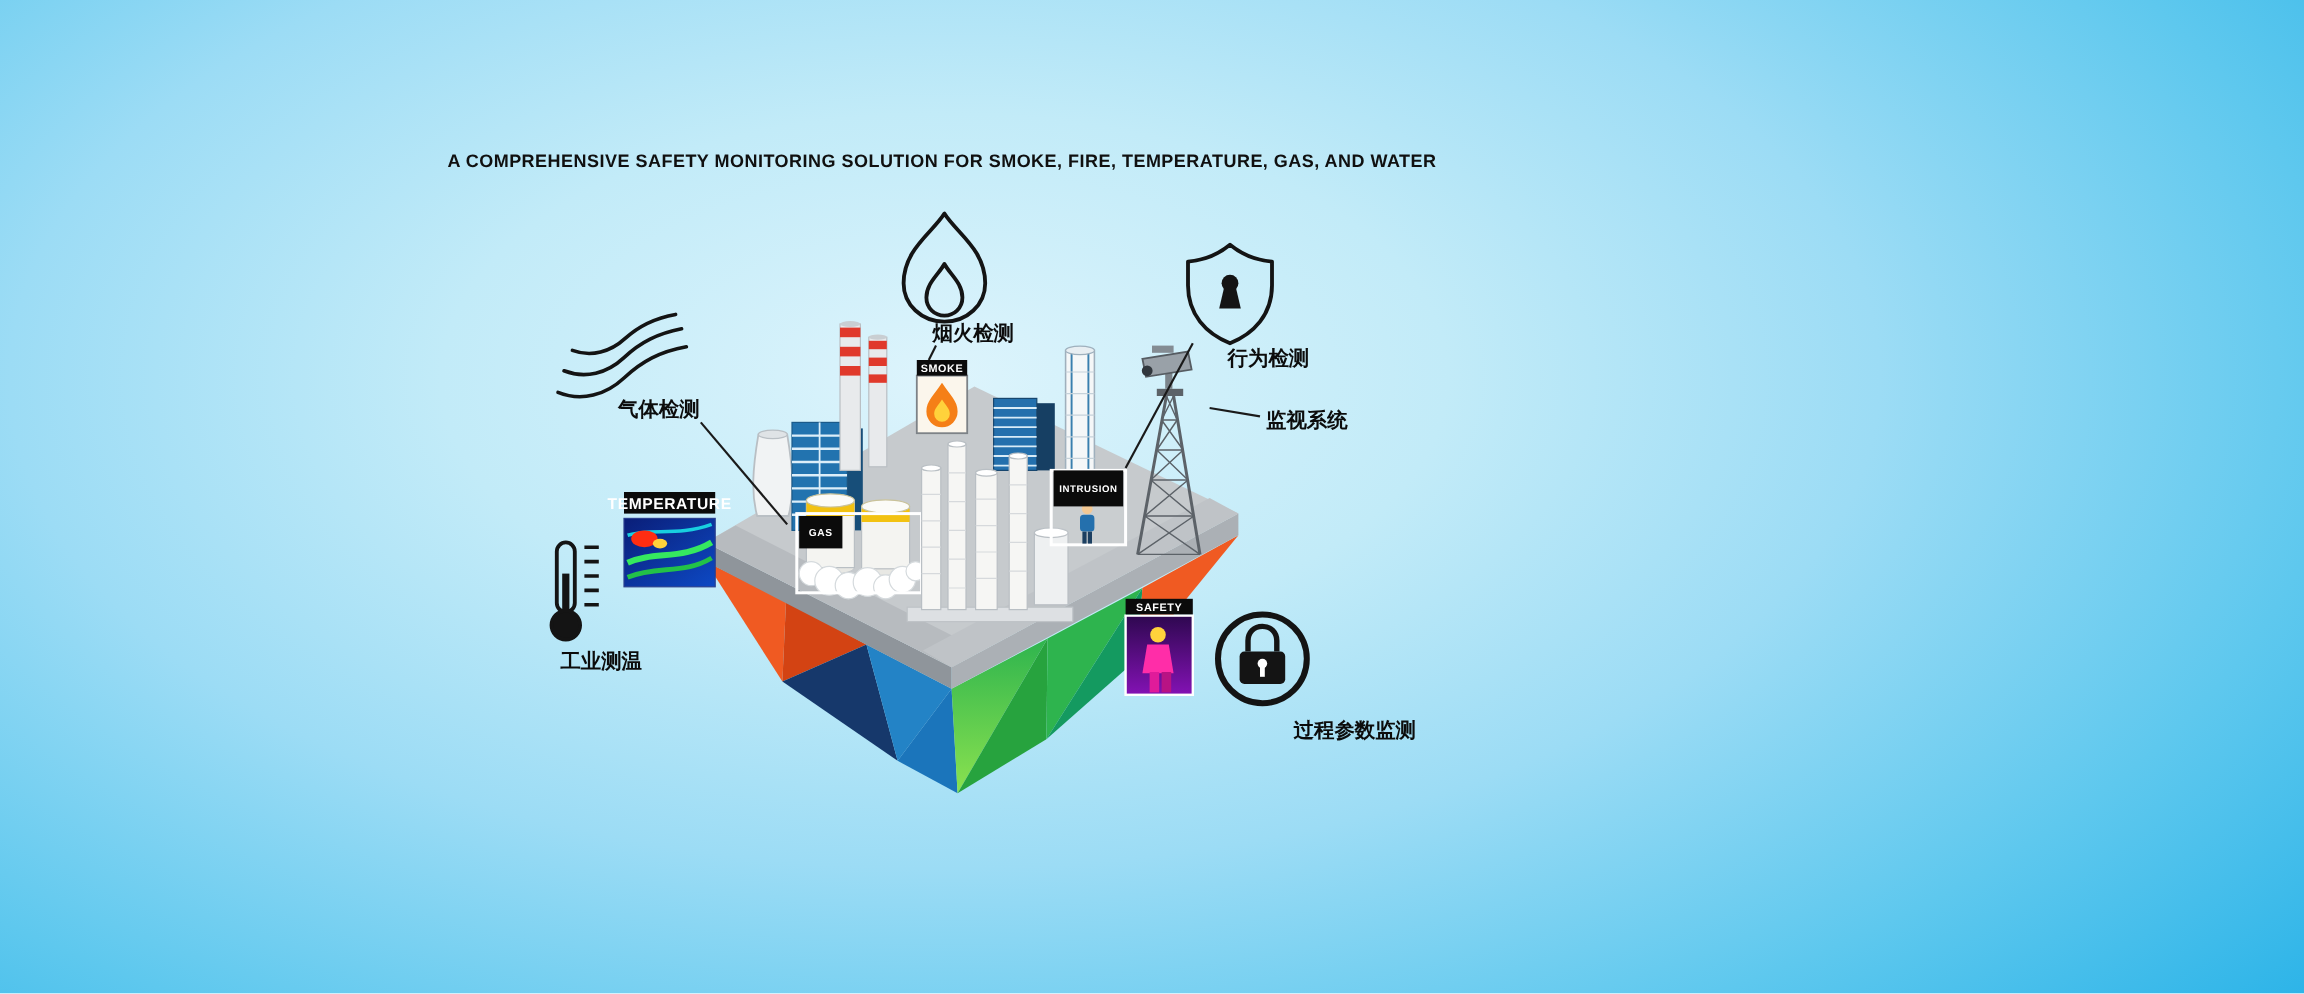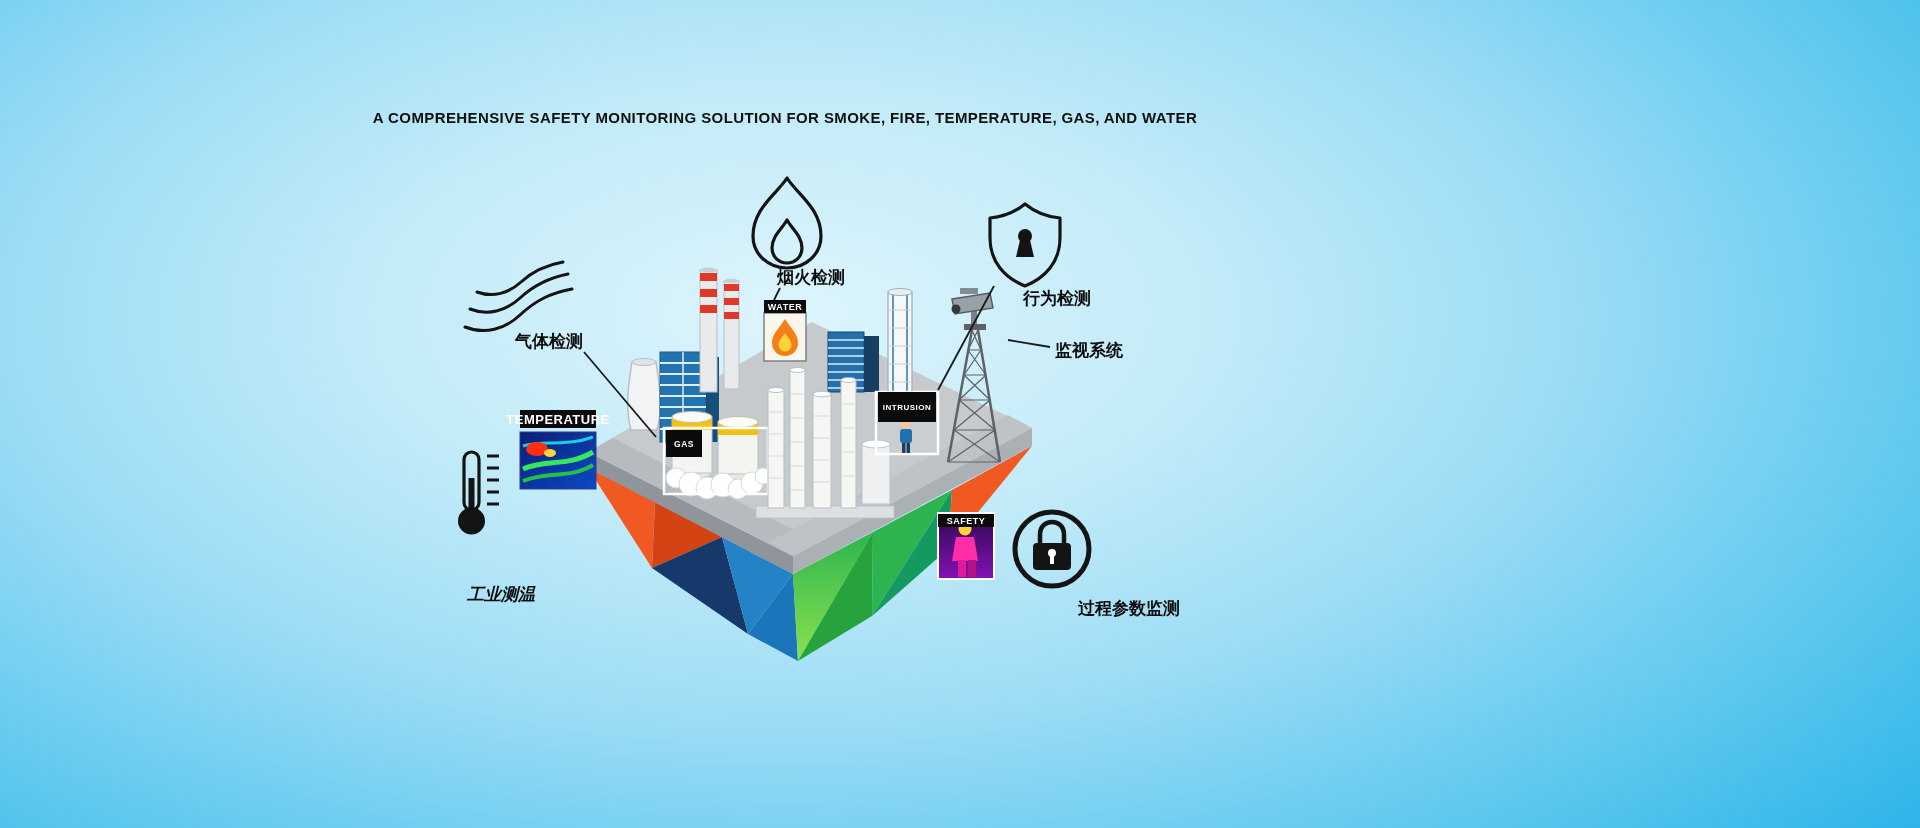--- a/index.html
+++ b/index.html
@@ -7,21 +7,21 @@
     position:relative;width:1920px;height:828px;overflow:hidden;
     font-family:"Liberation Sans","DejaVu Sans",sans-serif;
     background:radial-gradient(ellipse 78% 95% at 41% 38%,
       #ddf4fc 0%, #c2ebf8 28%, #9cdcf5 52%, #5ec8ee 78%, #2db4e8 100%);
   }
   .title{
     position:absolute;left:0;top:54px;width:1570px;text-align:center;
     font-size:44px;font-weight:700;color:#000;letter-spacing:1px;margin:0;
   }
   .subtitle{
-    position:absolute;left:0;top:109px;width:1570px;text-align:center;
+    position:absolute;left:0;top:126px;width:1570px;text-align:center;
     font-size:15px;font-weight:600;color:#101010;letter-spacing:.4px;margin:0;
   }
   .scene-svg{position:absolute;left:0;top:0;width:1920px;height:828px;}
   .callout{
     position:absolute;font-size:17px;font-weight:700;color:#0c0c0c;
     text-align:right;white-space:nowrap;
   }
   .tag{
     position:absolute;background:#0b0b0b;color:#fff;font-weight:700;
     display:flex;align-items:center;justify-content:center;
@@ -233,26 +233,26 @@
 
     <g>
       <circle cx="1052" cy="549" r="37" stroke="#141414" stroke-width="5" fill="none"></circle>
       <path d="M1040,543 v-9 C1040,527 1045,522 1052,522 C1059,522 1064,527 1064,534 v9" stroke="#141414" stroke-width="4.5" fill="none"></path>
       <rect x="1033" y="543" width="38" height="27" rx="4" fill="#141414"></rect>
       <circle cx="1052" cy="553" r="4" fill="#ffffff"></circle>
       <rect x="1050" y="555" width="4" height="9" fill="#ffffff"></rect>
     </g>
   </svg>
 
-  <div class="tag" style="left:764px;top:300px;width:42px;height:13px;font-size:9px;">WATER</div>
+  <div class="tag" style="left:764px;top:300px;width:42px;height:13px;font-size:9px;">SMOKE</div>
   <div class="tag" style="left:520px;top:410px;width:76px;height:18px;font-size:13px;">TEMPERATURE</div>
   <div class="tag" style="left:666px;top:430px;width:36px;height:27px;font-size:8.5px;">GAS</div>
   <div class="tag" style="left:878px;top:392px;width:58px;height:30px;font-size:8px;">INTRUSION</div>
-  <div class="tag" style="left:938px;top:514px;width:56px;height:13px;font-size:9px;">SAFETY</div>
+  <div class="tag" style="left:938px;top:499px;width:56px;height:13px;font-size:9px;">SAFETY</div>
 
   <div class="callout" style="left:725px;top:266px;width:120px;">烟火检测</div>
   <div class="callout" style="left:971px;top:287px;width:120px;">行为检测</div>
   <div class="callout" style="left:1055px;top:339px;width:140px;text-align:left;">监视系统</div>
   <div class="callout" style="left:463px;top:330px;width:120px;">气体检测</div>
-  <div class="callout" style="left:415px;top:583px;width:120px;font-style:italic;">工业测温</div>
+  <div class="callout" style="left:415px;top:540px;width:120px;">工业测温</div>
   <div class="callout" style="left:1000px;top:597px;width:180px;">过程参数监测</div>
 
 </div>
 
 </body></html>

